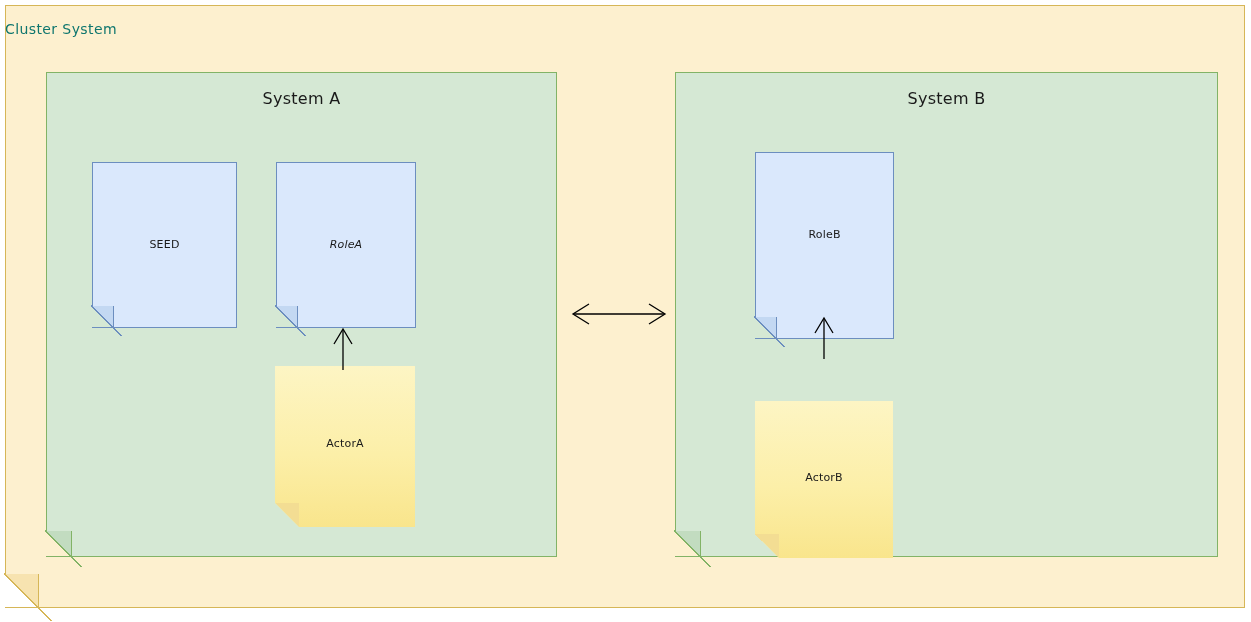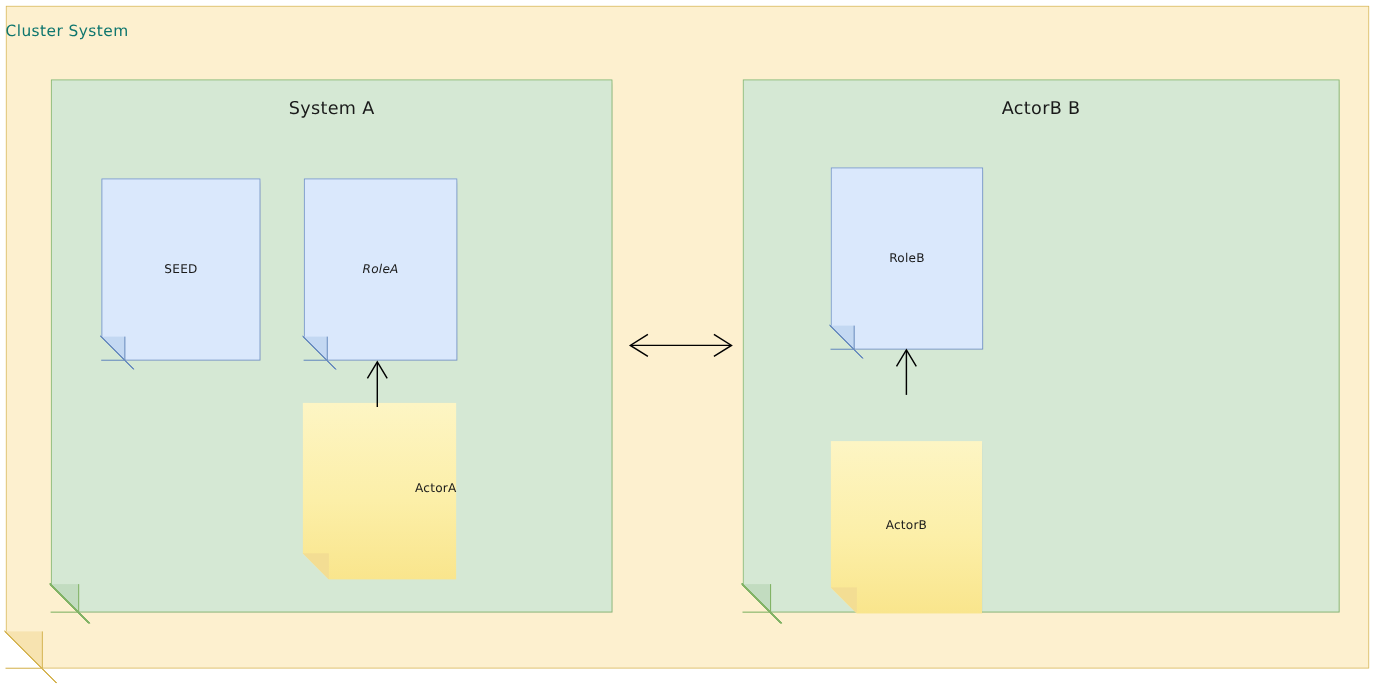--- a/index.html
+++ b/index.html
@@ -225,41 +225,41 @@
 
   <div class="shape note-blue" style="left:276px; top:162px; width:140px; height:166px;">
     <div class="face"></div>
     <div class="fold"></div>
     <div class="note-label" style="top:76px;font-style:italic;">RoleA</div>
   </div>
 
   <div class="shape note-yellow" style="left:275px; top:366px; width:140px; height:161px;">
     <div class="face"></div>
     <div class="fold"></div>
-    <div class="note-label" style="top:71px;text-align:right;">ActorA</div>
+    <div class="note-label" style="top:71px;">ActorA</div>
   </div>
 
   <svg class="connector" style="left:325px; top:326px; width:36px; height:44px;" viewBox="0 0 36 44">
     <line x1="18" y1="44" x2="18" y2="4"></line>
     <polyline points="9,18 18,3 27,18"></polyline>
   </svg>
 
   <svg class="connector" style="left:570px; top:296px; width:98px; height:36px;" viewBox="0 0 98 36">
     <line x1="4" y1="18" x2="94" y2="18"></line>
     <polyline points="19,8 3,18 19,28"></polyline>
     <polyline points="79,8 95,18 79,28"></polyline>
   </svg>
 
   <div class="shape system-box" style="left:675px; top:72px; width:543px; height:485px;">
     <div class="face"></div>
     <div class="fold"></div>
-    <div class="system-title">ActorB B</div>
-  </div>
-
-  <div class="shape note-blue" style="left:755px; top:152px; width:139px; height:166px;">
+    <div class="system-title">System B</div>
+  </div>
+
+  <div class="shape note-blue" style="left:755px; top:152px; width:139px; height:187px;">
     <div class="face"></div>
     <div class="fold"></div>
     <div class="note-label" style="top:76px;">RoleB</div>
   </div>
 
   <div class="shape note-yellow" style="left:755px; top:357px; width:138px; height:157px;margin-top:44px;">
     <div class="face"></div>
     <div class="fold"></div>
     <div class="note-label" style="top:70px;">ActorB</div>
   </div>

